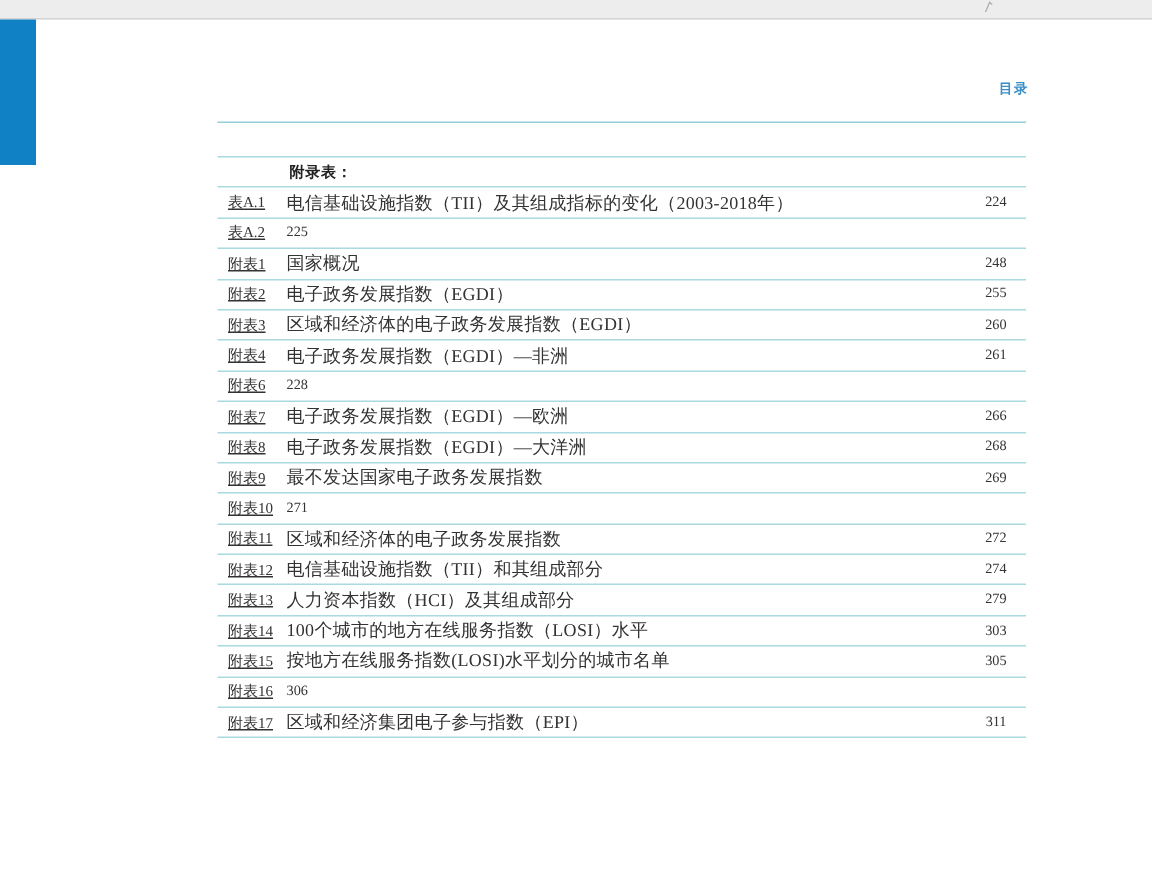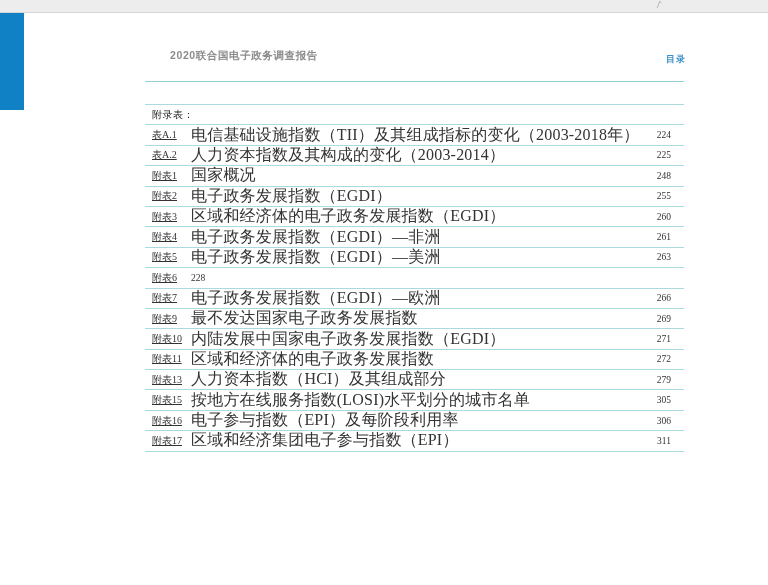--- a/index.html
+++ b/index.html
@@ -46,62 +46,60 @@
     display:flex;align-items:center;
     height:19.4px;
     border-bottom:1px solid #a9dae0;
     box-sizing:content-box;
   }
   .rlabel{
     width:39px;padding-left:7px;flex-shrink:0;
     font-size:10px;color:#333333;white-space:nowrap;text-decoration:underline;
   }
   .rtitle{
-    flex:1;font-size:16px;color:#333333;
+    flex:1;font-size:12px;color:#333333;
     letter-spacing:0.2px;white-space:nowrap;overflow:hidden;
   }
   .rpage{
     padding-right:13px;font-size:9.5px;color:#333333;white-space:nowrap;text-align:center;
   }
   .trow.section .rlabel-section{
-    padding-left:7px;font-size:10px;font-weight:normal;color:#222222;
-    letter-spacing:0.5px;white-space:nowrap;
+    padding-left:7px;font-size:10px;font-weight:bold;color:#222222;
+    letter-spacing:0.5px;white-space:nowrap;margin-left:41px;
   }
 </style>
 </head>
 <body>
 
 <div class="screen">
 
   <div class="topbar"></div>
 
   <svg class="cursor-mark" width="10" height="9" viewBox="0 0 10 9">
     <path d="M3 8 L6 1 M5.5 1.5 L7.5 3" stroke="#a9a9a9" stroke-width="0.8" fill="none"></path>
   </svg>
 
   <div class="blue-tab"></div>
 
-  <div class="page-header-title">2020联合国电子政务调查报告</div>
 
   <div class="toc-link">目录</div>
 
   <div class="header-rule"></div>
 
   <div class="toc-table">
       <div class="trow section">
       <span class="rlabel-section">附录表：</span>
     </div>
       <div class="trow item">
       <span class="rlabel">表A.1</span>
       <span class="rtitle">电信基础设施指数（TII）及其组成指标的变化（2003-2018年）</span>
       <span class="rpage">224</span>
     </div>
       <div class="trow item">
       <span class="rlabel">表A.2</span>
-      <span class="rtitle">人力资本指数及其构成的变化（2003-2014）</span>
       <span class="rpage">225</span>
     </div>
       <div class="trow item">
       <span class="rlabel">附表1</span>
       <span class="rtitle">国家概况</span>
       <span class="rpage">248</span>
     </div>
       <div class="trow item">
       <span class="rlabel">附表2</span>
       <span class="rtitle">电子政务发展指数（EGDI）</span>
@@ -111,61 +109,69 @@
       <span class="rlabel">附表3</span>
       <span class="rtitle">区域和经济体的电子政务发展指数（EGDI）</span>
       <span class="rpage">260</span>
     </div>
       <div class="trow item">
       <span class="rlabel">附表4</span>
       <span class="rtitle">电子政务发展指数（EGDI）—非洲</span>
       <span class="rpage">261</span>
     </div>
       <div class="trow item">
-      <span class="rlabel">附表5</span>
-      <span class="rtitle">电子政务发展指数（EGDI）—美洲</span>
-      <span class="rpage">263</span>
-    </div>
-      <div class="trow item">
       <span class="rlabel">附表6</span>
       <span class="rpage">228</span>
     </div>
       <div class="trow item">
       <span class="rlabel">附表7</span>
       <span class="rtitle">电子政务发展指数（EGDI）—欧洲</span>
       <span class="rpage">266</span>
     </div>
       <div class="trow item">
+      <span class="rlabel">附表8</span>
+      <span class="rtitle">电子政务发展指数（EGDI）—大洋洲</span>
+      <span class="rpage">268</span>
+    </div>
+      <div class="trow item">
       <span class="rlabel">附表9</span>
       <span class="rtitle">最不发达国家电子政务发展指数</span>
       <span class="rpage">269</span>
     </div>
       <div class="trow item">
       <span class="rlabel">附表10</span>
-      <span class="rtitle">内陆发展中国家电子政务发展指数（EGDI）</span>
       <span class="rpage">271</span>
     </div>
       <div class="trow item">
       <span class="rlabel">附表11</span>
       <span class="rtitle">区域和经济体的电子政务发展指数</span>
       <span class="rpage">272</span>
     </div>
       <div class="trow item">
+      <span class="rlabel">附表12</span>
+      <span class="rtitle">电信基础设施指数（TII）和其组成部分</span>
+      <span class="rpage">274</span>
+    </div>
+      <div class="trow item">
       <span class="rlabel">附表13</span>
       <span class="rtitle">人力资本指数（HCI）及其组成部分</span>
       <span class="rpage">279</span>
+    </div>
+      <div class="trow item">
+      <span class="rlabel">附表14</span>
+      <span class="rtitle">100个城市的地方在线服务指数（LOSI）水平</span>
+      <span class="rpage">303</span>
     </div>
       <div class="trow item">
       <span class="rlabel">附表15</span>
       <span class="rtitle">按地方在线服务指数(LOSI)水平划分的城市名单</span>
       <span class="rpage">305</span>
     </div>
       <div class="trow item">
       <span class="rlabel">附表16</span>
-      <span class="rtitle">电子参与指数（EPI）及每阶段利用率</span>
       <span class="rpage">306</span>
     </div>
       <div class="trow item">
       <span class="rlabel">附表17</span>
       <span class="rtitle">区域和经济集团电子参与指数（EPI）</span>
       <span class="rpage">311</span>
     </div>
     </div>
 
 </div>

